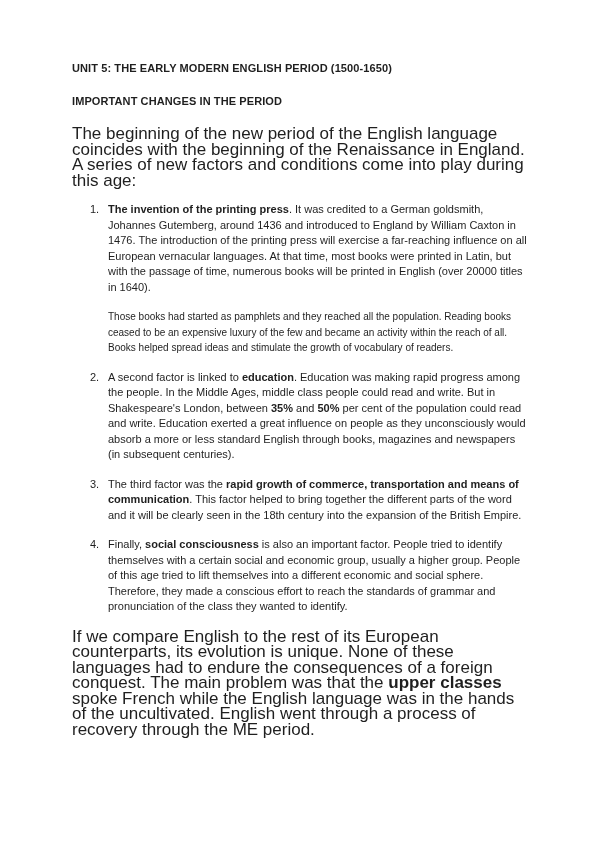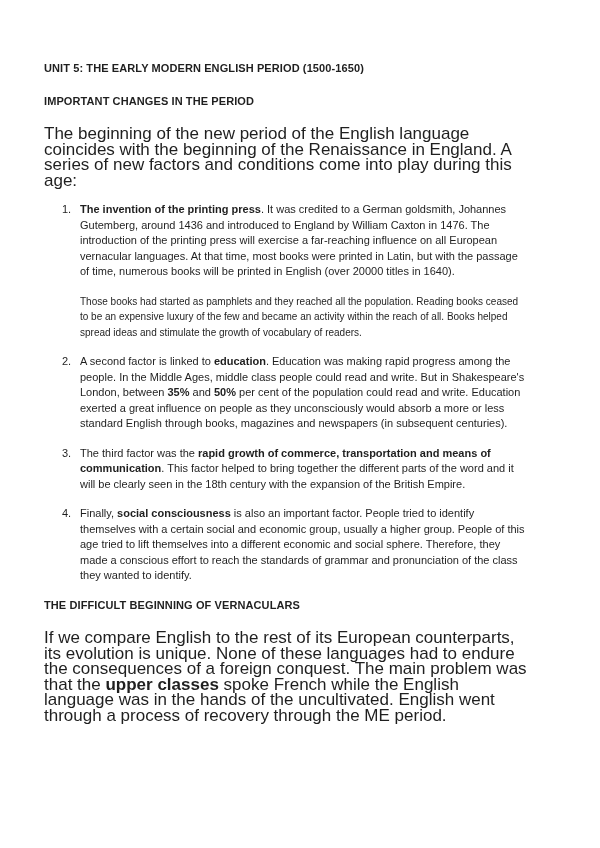--- a/index.html
+++ b/index.html
@@ -11,21 +11,21 @@
     width: 600px;
     height: 848px;
     overflow: hidden;
     font-family: "Liberation Sans", "DejaVu Sans", sans-serif;
     color: #1f1f1f;
   }
   .page {
     box-sizing: border-box;
     width: 600px;
     height: 848px;
-    padding: 61px 72px 40px 44px;
+    padding: 61px 72px 40px 72px;
     background: #ffffff;
   }
   .h {
     font-size: 11px;
     font-weight: 700;
     line-height: 15.5px;
     margin: 0 0 17px 0;
     letter-spacing: 0.1px;
   }
   .para {
@@ -69,21 +69,20 @@
       <span class="num">1.</span>
       <div class="li-body"><b>The invention of the printing press</b><span>. It was credited to a German goldsmith, Johannes Gutemberg, around 1436 and introduced to England by William Caxton in 1476. The introduction of the printing press will exercise a far-reaching influence on all European vernacular languages. At that time, most books were printed in Latin, but with the passage of time, numerous books will be printed in English (over 20000 titles in 1640).</span></div>
     </div>
     <div class="list-cont"><span>Those books had started as pamphlets and they reached all the population. Reading books ceased to be an expensive luxury of the few and became an activity within the reach of all. Books helped spread ideas and stimulate the growth of vocabulary of readers.</span></div>
     <div class="list-item">
       <span class="num">2.</span>
       <div class="li-body"><span>A second factor is linked to </span><b>education</b><span>. Education was making rapid progress among the people. In the Middle Ages, middle class people could read and write. But in Shakespeare's London, between </span><b>35%</b><span> and </span><b>50%</b><span> per cent of the population could read and write. Education exerted a great influence on people as they unconsciously would absorb a more or less standard English through books, magazines and newspapers (in subsequent centuries).</span></div>
     </div>
     <div class="list-item">
       <span class="num">3.</span>
-      <div class="li-body"><span>The third factor was the </span><b>rapid growth of commerce, transportation and means of communication</b><span>. This factor helped to bring together the different parts of the word and it will be clearly seen in the 18th century with the expansion of the British Empire.</span></div>
+      <div class="li-body"><span>The third factor was the </span><b>rapid growth of commerce, transportation and means of communication</b><span>. This factor helped to bring together the different parts of the word and it will be clearly seen in the 18th century into the expansion of the British Empire.</span></div>
     </div>
     <div class="list-item">
       <span class="num">4.</span>
       <div class="li-body"><span>Finally, </span><b>social consciousness</b><span> is also an important factor. People tried to identify themselves with a certain social and economic group, usually a higher group. People of this age tried to lift themselves into a different economic and social sphere. Therefore, they made a conscious effort to reach the standards of grammar and pronunciation of the class they wanted to identify.</span></div>
     </div>
-    <div class="h"><b>THE DIFFICULT BEGINNING OF VERNACULARS</b></div>
     <div class="para"><span>If we compare English to the rest of its European counterparts, its evolution is unique. None of these languages had to endure the consequences of a foreign conquest. The main problem was that the </span><b>upper classes</b><span> spoke French while the English language was in the hands of the uncultivated. English went through a process of recovery through the ME period.</span></div>
   </div>
 
 </body></html>

